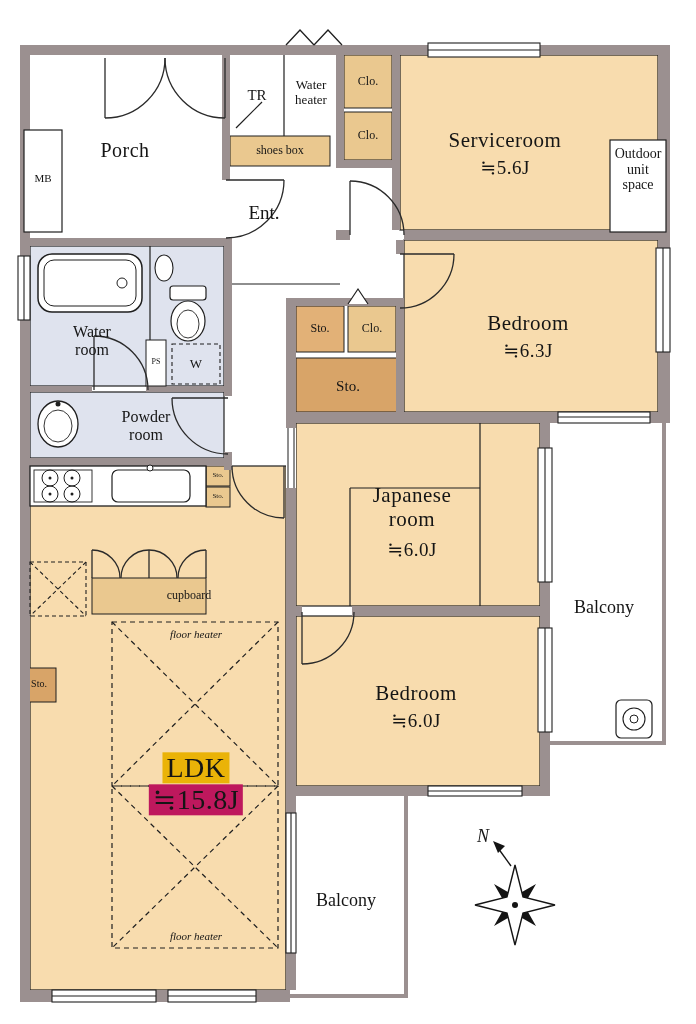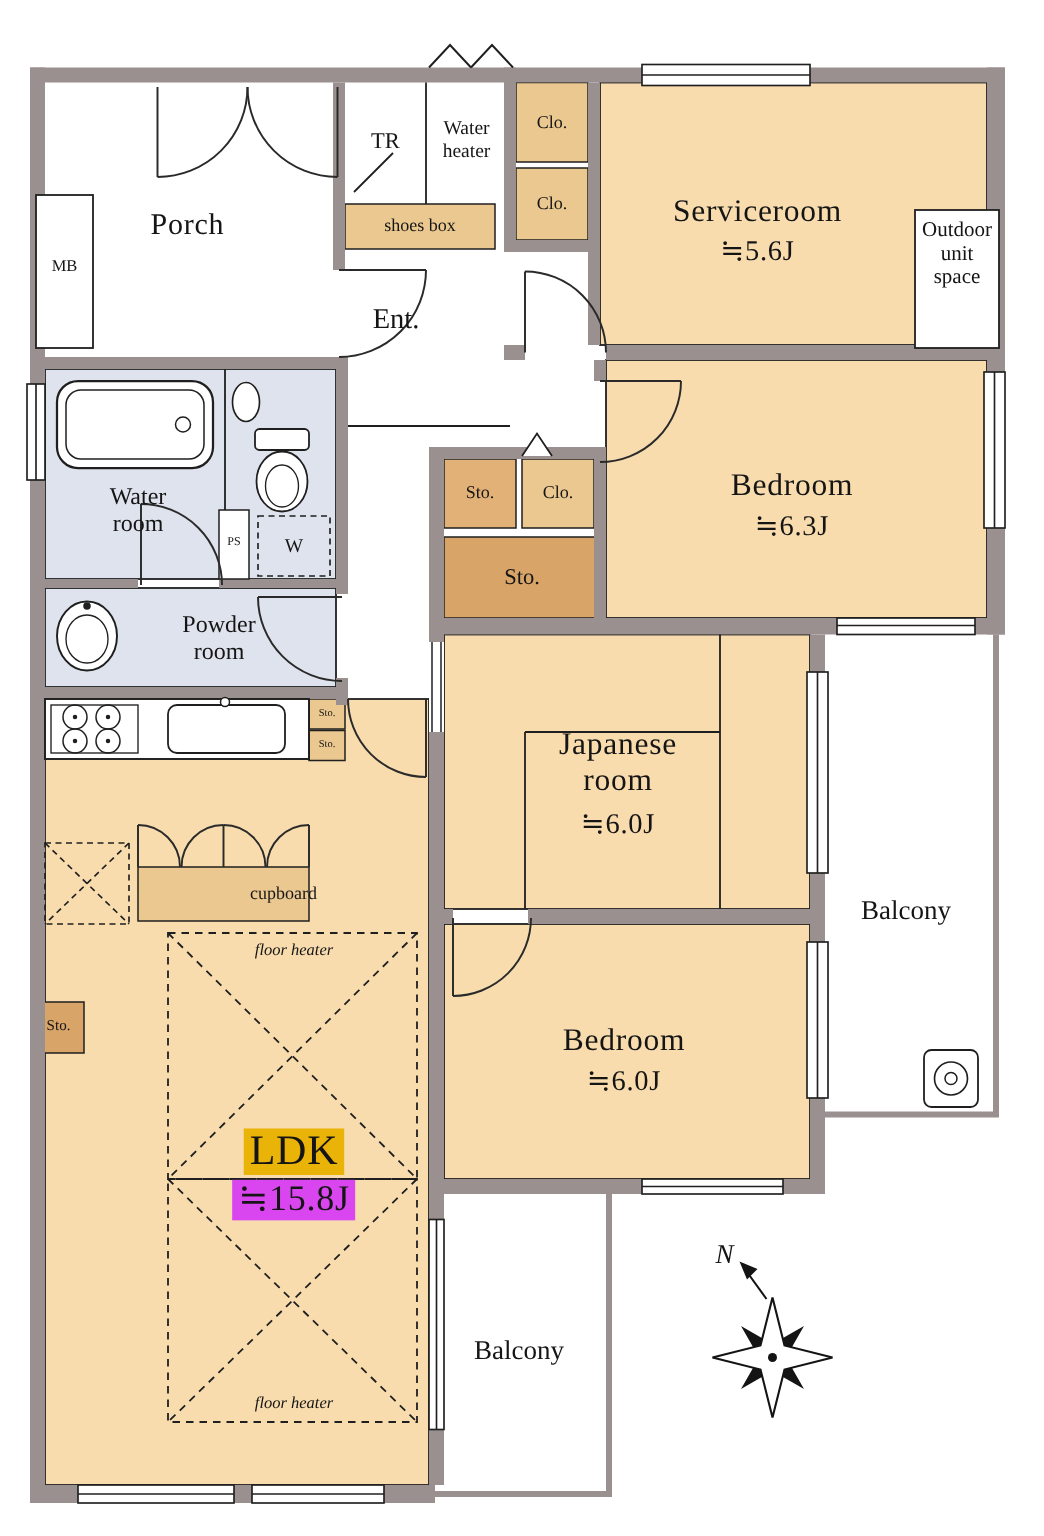--- a/index.html
+++ b/index.html
@@ -244,17 +244,17 @@
 <div class="lbl wrap ls" style="left:412px;top:508px;font-size:21px;width:120px;">Japanese room</div>
 <div class="lbl ls" style="left:412px;top:550px;font-size:19px;">≒6.0J</div>
 <div class="lbl ls" style="left:416px;top:694px;font-size:21px;">Bedroom</div>
 <div class="lbl ls" style="left:416px;top:721px;font-size:19px;">≒6.0J</div>
 <div class="lbl" style="left:604px;top:607px;font-size:18px;">Balcony</div>
 <div class="lbl" style="left:346px;top:900px;font-size:18px;">Balcony</div>
 <div class="lbl" style="left:149px;top:596px;font-size:12px;margin-left:40px;">cupboard</div>
 <div class="lbl i" style="left:196px;top:634px;font-size:11px;background:#f8dcae;padding:0 3px;">floor heater</div>
 <div class="lbl i" style="left:196px;top:936px;font-size:11px;background:#f8dcae;padding:0 3px;">floor heater</div>
 <div class="lbl ls" style="left:196px;top:768px;font-size:28px;background:#eab308;padding:0 4px;">LDK</div>
-<div class="lbl ls" style="left:196px;top:800px;font-size:24px;background:#d946ef;padding:0 4px;">≒15.8J</div>
+<div class="lbl ls" style="left:196px;top:800px;font-size:28px;background:#be185d;padding:0 4px;">≒15.8J</div>
 <div class="lbl b" style="left:39px;top:684px;font-size:10px;">Sto.</div>
 <div class="lbl b i" style="left:483px;top:836px;font-size:18px;">N</div>
 
 </div>
 
 </body></html>

